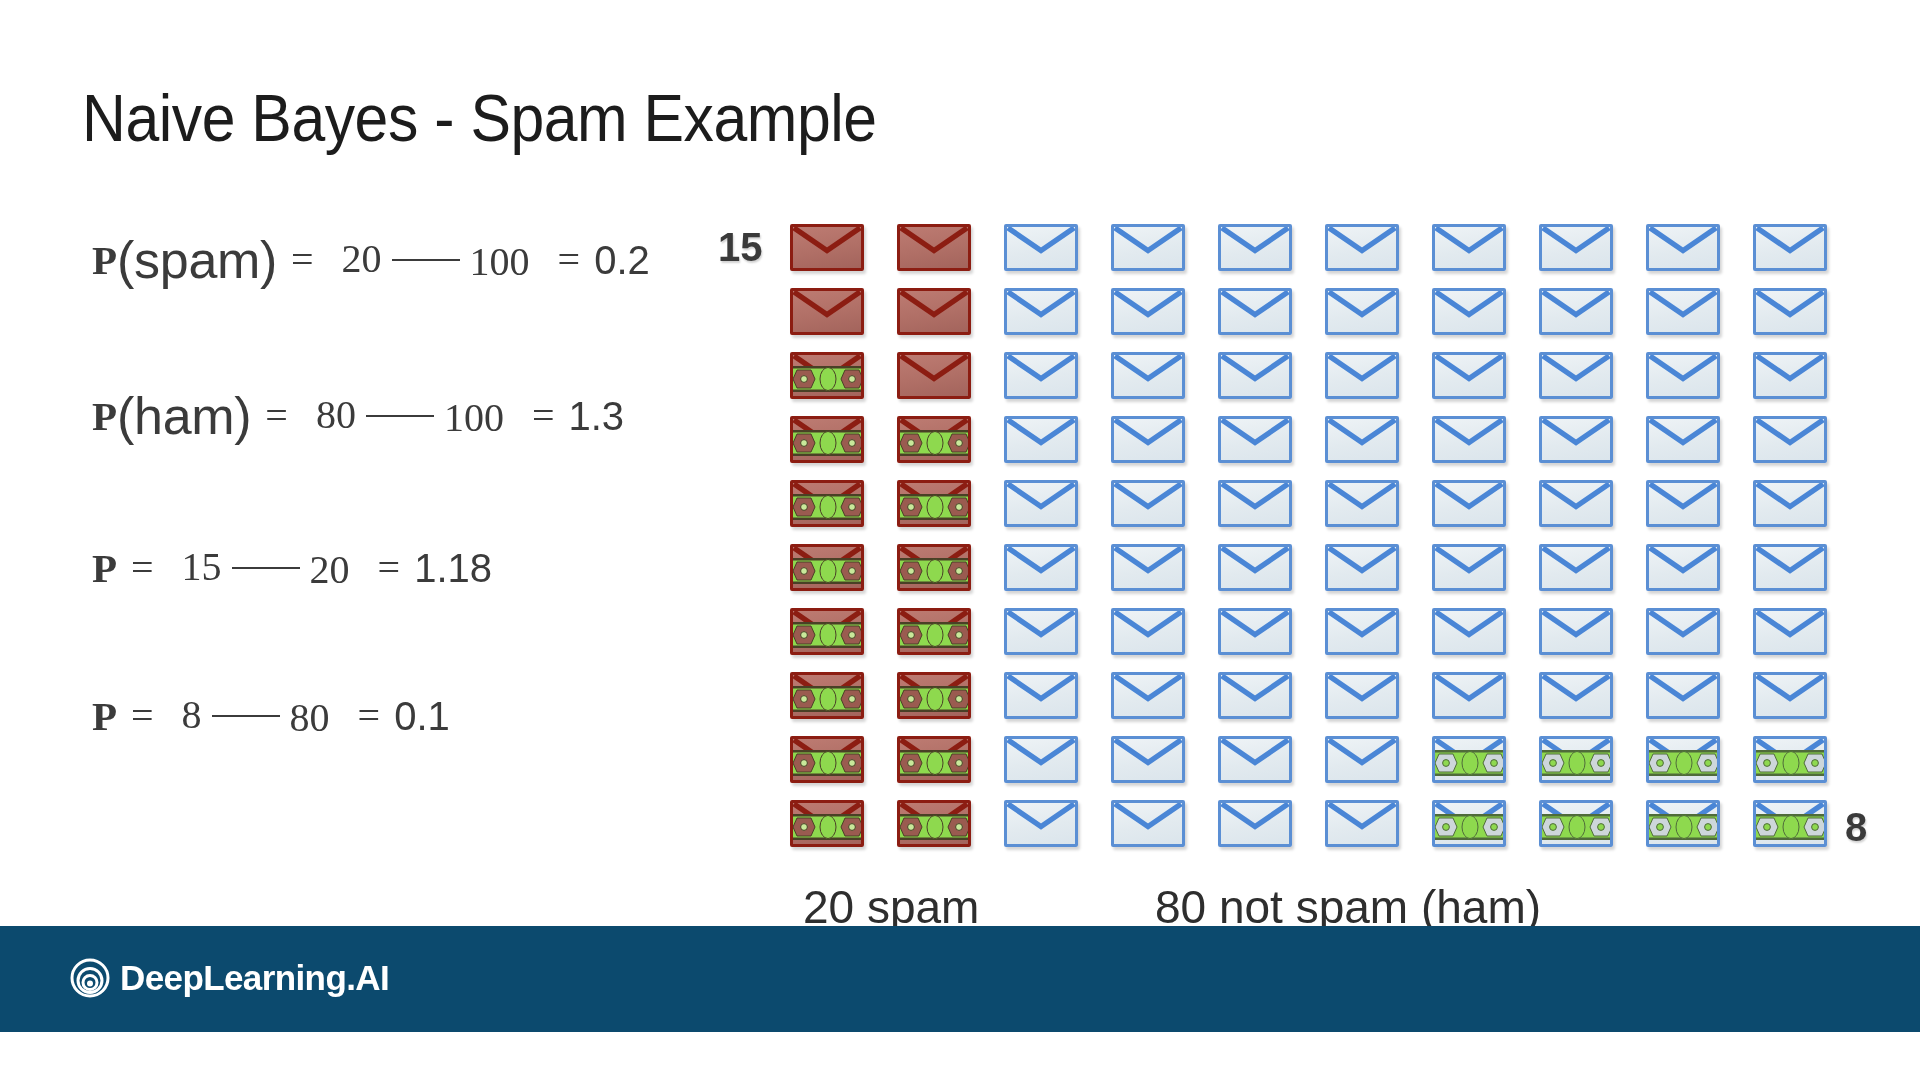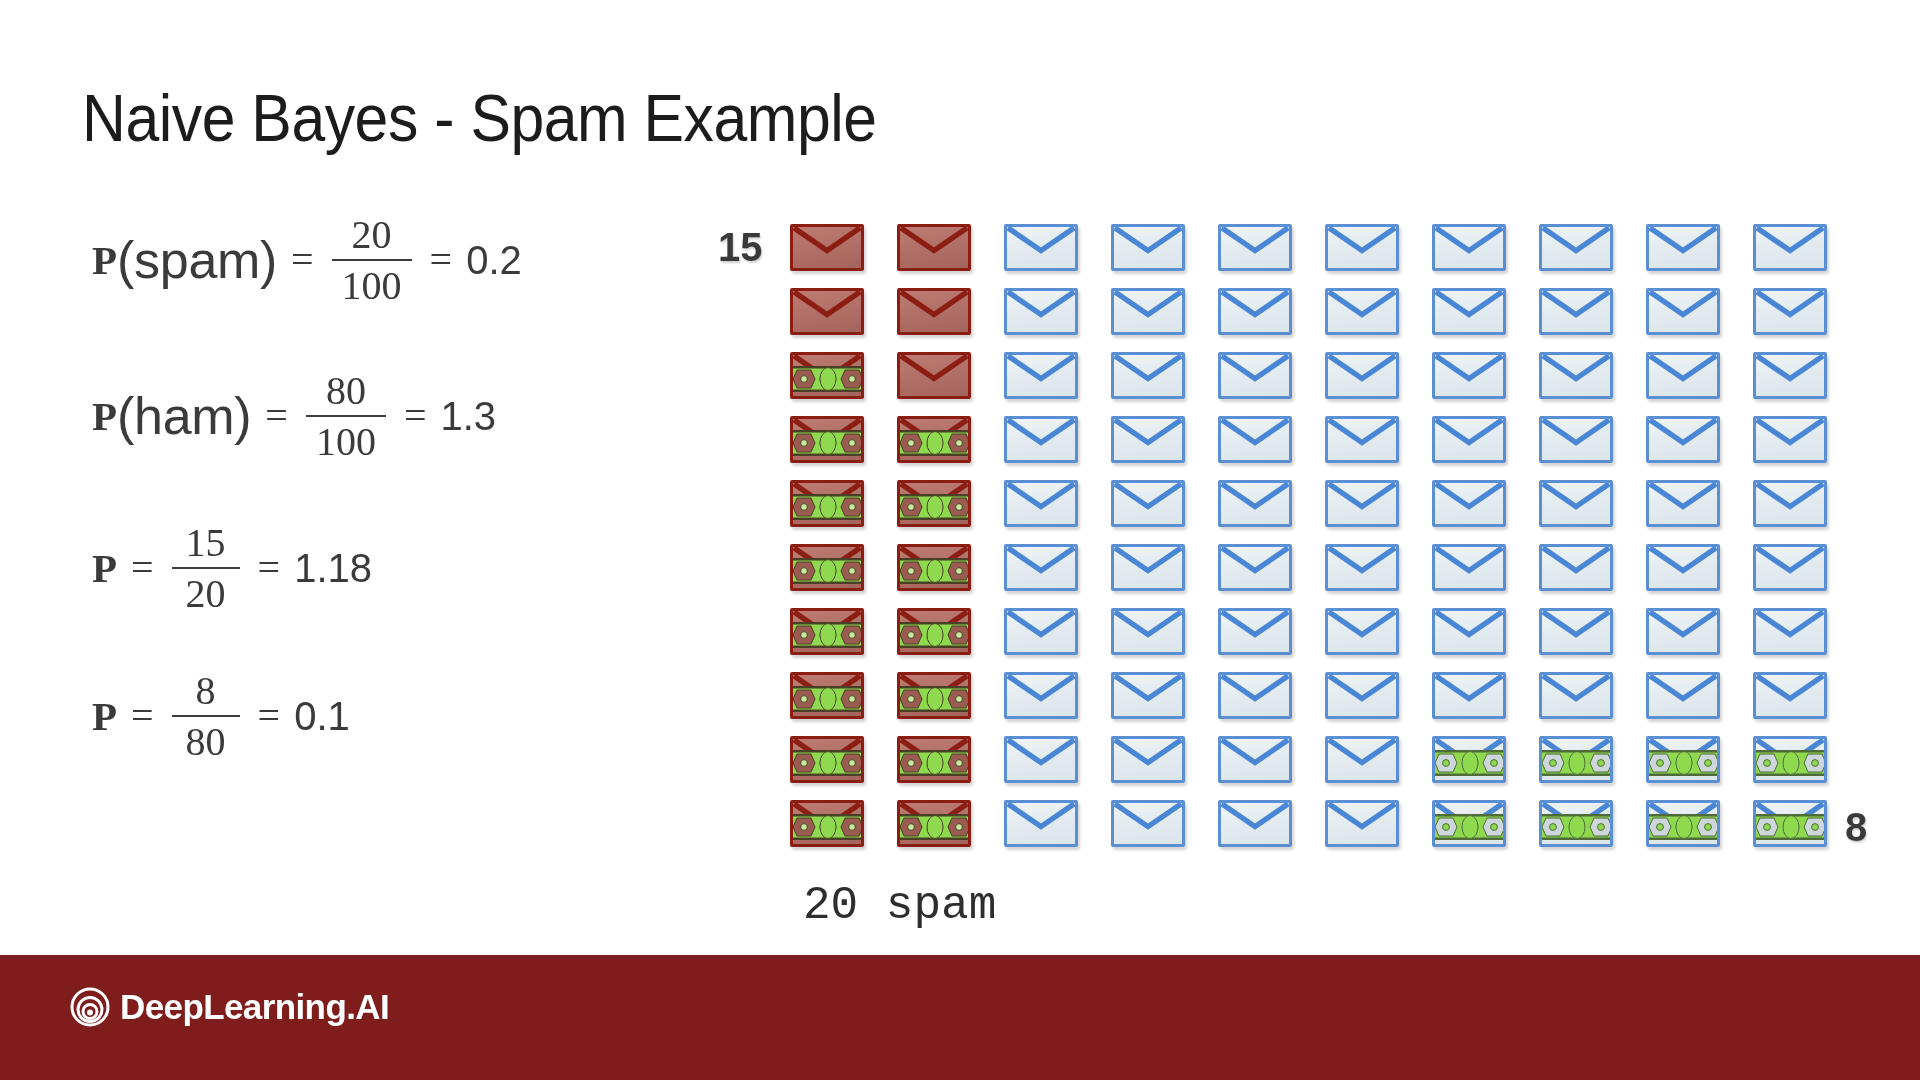--- a/index.html
+++ b/index.html
@@ -69,21 +69,21 @@
     letter-spacing: -0.3px;
   }
   .eq-op {
     font-family: "Liberation Serif", "DejaVu Serif", serif;
     font-size: 40px;
     line-height: 1;
     margin: 0 14px;
   }
   .eq-frac {
     display: inline-flex;
-    flex-direction: column;
+    flex-direction: row;
     align-items: center;
     font-family: "Liberation Serif", "DejaVu Serif", serif;
     font-size: 40px;
     line-height: 1.05;
     margin: 0 4px;
   }
   .eq-frac .num { padding: 0 10px 3px 10px; }
   .eq-frac .den { padding: 4px 10px 0 10px; }
   .eq-frac .bar {
     width: 100%;
@@ -161,36 +161,36 @@
     font-size: 40px;
     color: #3a3a3a;
     text-shadow: 1px 2px 2px rgba(0,0,0,0.18);
   }
   #count-spam-winning { left: 718px; top: 225px; }
   #count-ham-winning  { left: 1845px; top: 805px; }
 
   
   .caption {
     position: absolute;
-    font-family: Liberation Mono, monospace;
+    font-family: Liberation Sans, sans-serif;
     font-size: 46px;
     color: #2e2e2e;
     white-space: nowrap;
   }
   #caption-spam { left: 803px; top: 880px; }
   #caption-ham  { left: 1155px; top: 880px; }
 
   
   #footer {
     position: absolute;
     left: 0;
     right: 0;
-    top: 955px;
-    height: 125px;
-    background: #7f1d1d;
+    top: 926px;
+    height: 106px;
+    background: #0c4a6e;
   }
   #footer-logo {
     position: absolute;
     left: 70px;
     top: 32px;
     display: flex;
     align-items: center;
     gap: 10px;
   }
   #footer-logo svg { display: block; }
@@ -1459,20 +1459,21 @@
             </span>
           </div>
         </div>
       </div>
     </div>
 
   <div class="count-label" id="count-spam-winning">15</div>
   <div class="count-label" id="count-ham-winning">8</div>
 
   <div class="caption" id="caption-spam">20 spam</div>
+  <div class="caption" id="caption-ham">80 not spam (ham)</div>
 
   <div id="footer">
     <div id="footer-logo">
       <span>
         <svg width="40" height="40" viewBox="0 0 40 40">
           <circle cx="20" cy="20" r="18" fill="none" stroke="#ffffff" stroke-width="3"></circle>
           <circle cx="20" cy="22.5" r="12" fill="none" stroke="#ffffff" stroke-width="3"></circle>
           <circle cx="20" cy="24.5" r="7" fill="none" stroke="#ffffff" stroke-width="3"></circle>
           <circle cx="20" cy="25.5" r="3" fill="#ffffff"></circle>
         </svg>

